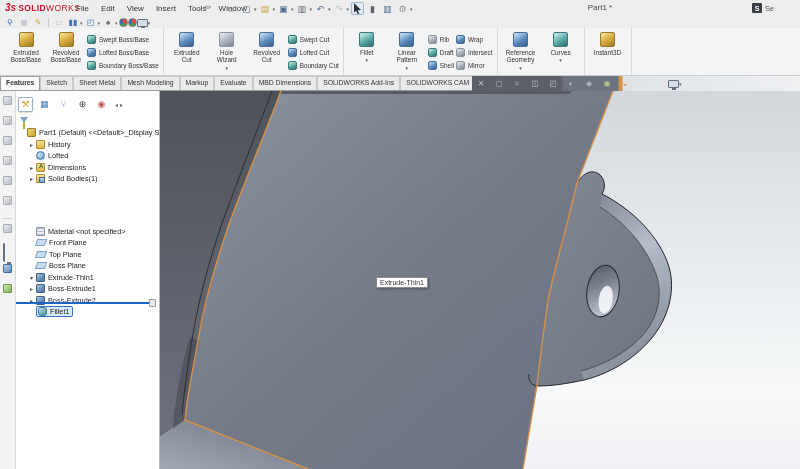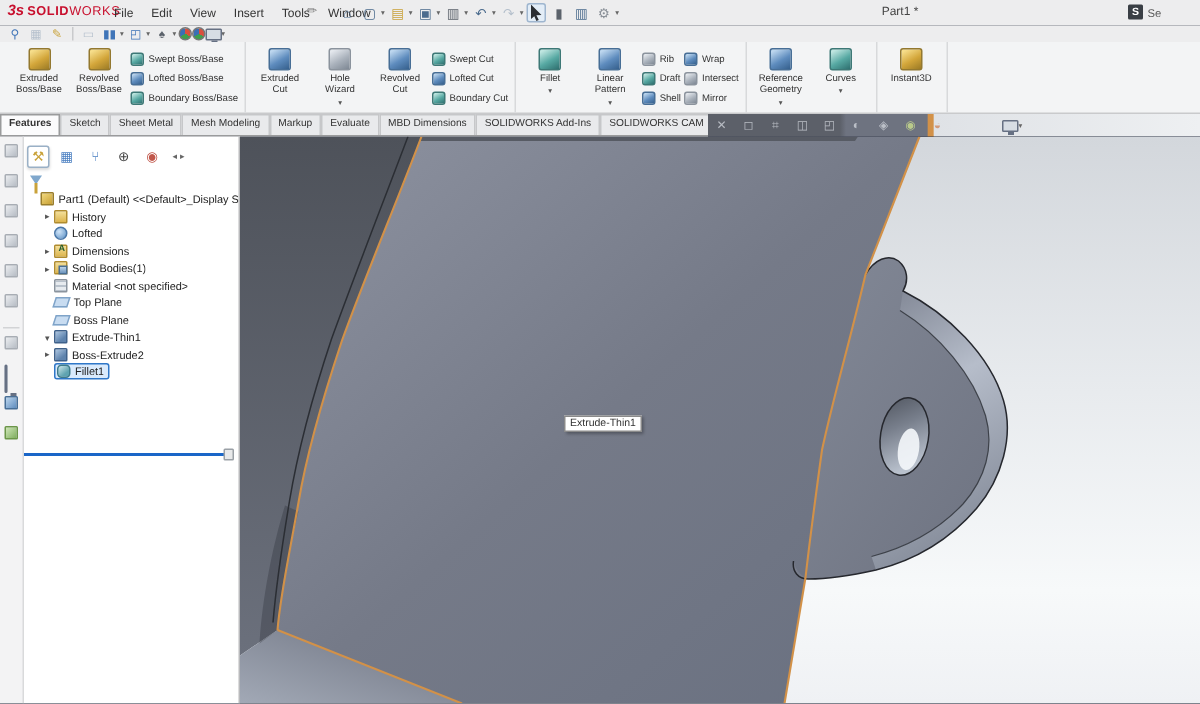--- a/index.html
+++ b/index.html
@@ -384,46 +384,60 @@
             <span class="lbl">Dimensions</span>
           </span>
         </div>
         <div class="trow" style="padding-left: 11px;">
           <span class="arr">▸</span>
           <span class="selwrap">
             <span class="ti ti-solid"></span>
             <span class="lbl">Solid Bodies(1)</span>
           </span>
         </div>
-        <div class="trow" style="padding-left: 11px;">
+        <div class="trow" style="padding-left: 11px; margin-top: 41px;">
           <span class="arr"></span>
           <span class="selwrap">
             <span class="ti ti-material"></span>
             <span class="lbl">Material &lt;not specified&gt;</span>
           </span>
         </div>
         <div class="trow" style="padding-left: 11px;">
           <span class="arr"></span>
           <span class="selwrap">
             <span class="ti ti-plane"></span>
+            <span class="lbl">Front Plane</span>
+          </span>
+        </div>
+        <div class="trow" style="padding-left: 11px;">
+          <span class="arr"></span>
+          <span class="selwrap">
+            <span class="ti ti-plane"></span>
             <span class="lbl">Top Plane</span>
           </span>
         </div>
         <div class="trow" style="padding-left: 11px;">
           <span class="arr"></span>
           <span class="selwrap">
             <span class="ti ti-plane"></span>
             <span class="lbl">Boss Plane</span>
           </span>
         </div>
         <div class="trow" style="padding-left: 11px;">
           <span class="arr">▾</span>
           <span class="selwrap">
             <span class="ti ti-extrude"></span>
             <span class="lbl">Extrude-Thin1</span>
+          </span>
+        </div>
+        <div class="trow" style="padding-left: 11px;">
+          <span class="arr">▸</span>
+          <span class="selwrap">
+            <span class="ti ti-extrude"></span>
+            <span class="lbl">Boss-Extrude1</span>
           </span>
         </div>
         <div class="trow" style="padding-left: 11px;">
           <span class="arr">▸</span>
           <span class="selwrap">
             <span class="ti ti-extrude"></span>
             <span class="lbl">Boss-Extrude2</span>
           </span>
         </div>
         <div class="trow sel" style="padding-left: 11px;">

